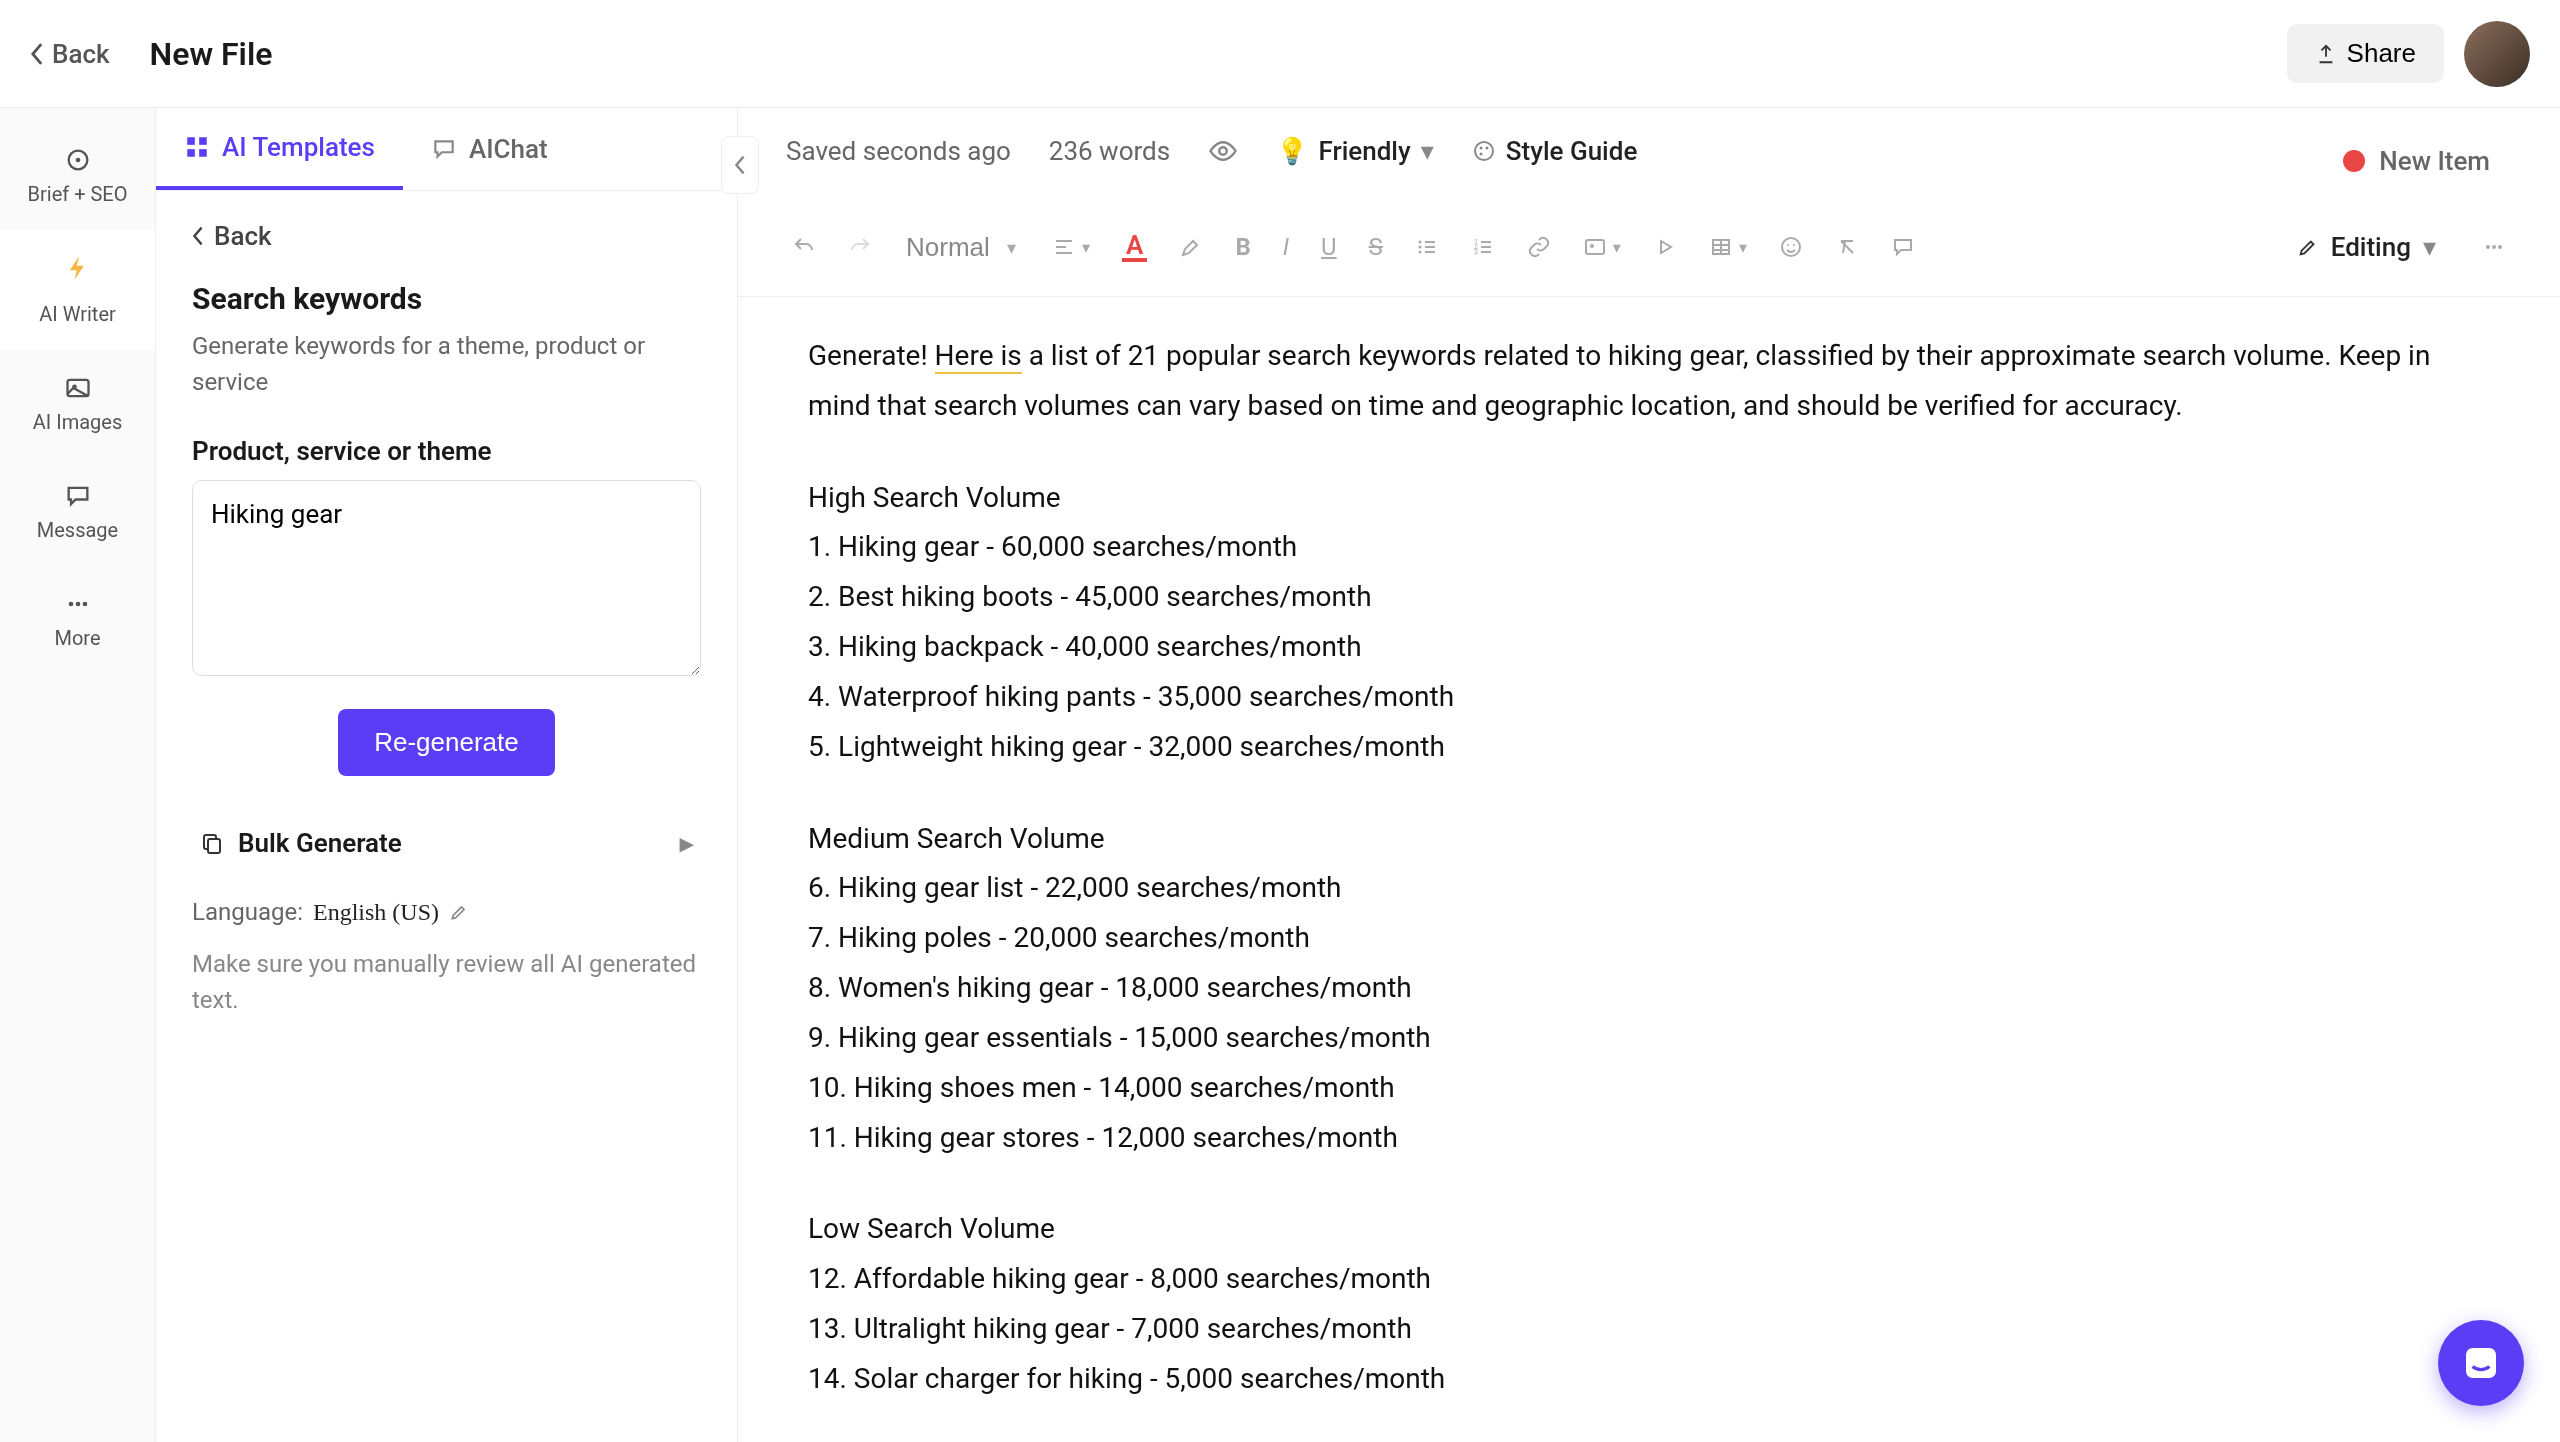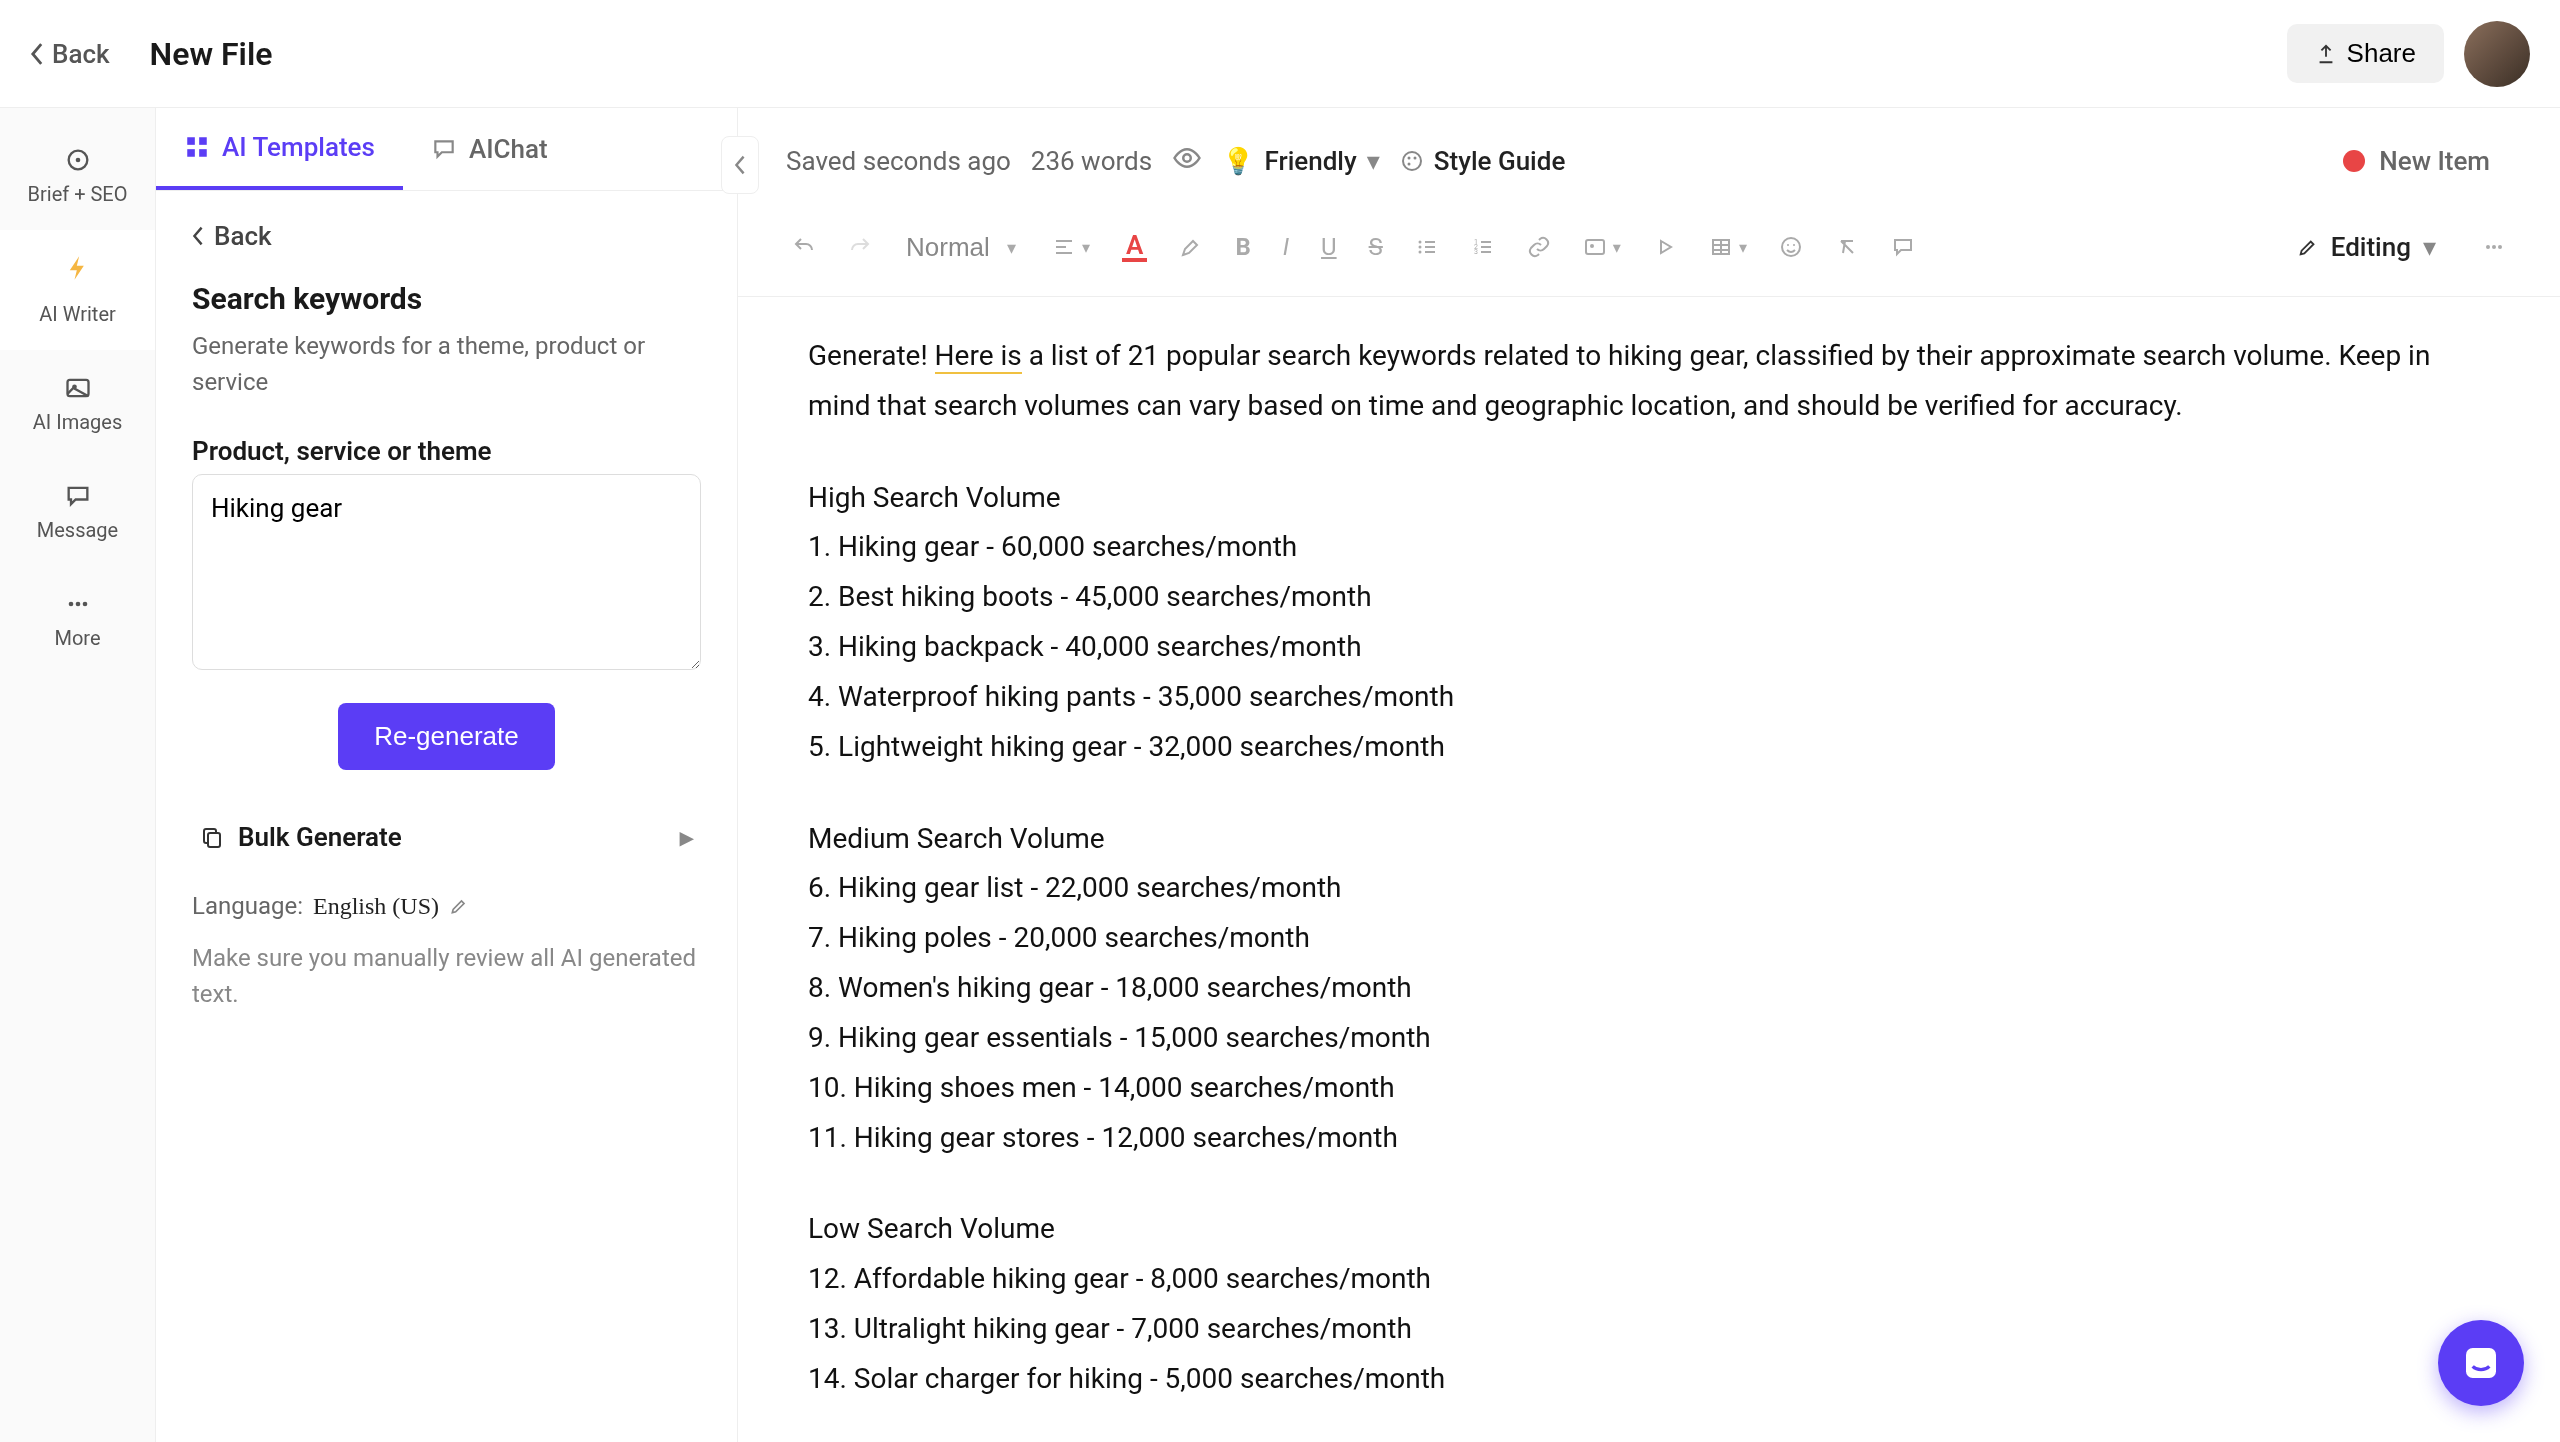--- a/index.html
+++ b/index.html
@@ -71,21 +71,21 @@
   width: 38px; height: 58px; background: #fff;
   border: 1px solid #eee; border-radius: 8px;
   display: flex; align-items: center; justify-content: center;
   cursor: pointer;
 }
 
 .panel-body { padding: 30px 36px; }
 .panel-back { display: flex; align-items: center; gap: 10px; color: #444; font-size: 26px; font-weight: 500; margin-bottom: 30px; cursor: pointer; }
 .panel-title { font-size: 30px; font-weight: 700; margin-bottom: 12px; }
 .panel-desc { color: #666; font-size: 24px; line-height: 1.5; margin-bottom: 36px; }
-.field-label { font-size: 26px; font-weight: 600; margin-bottom: 8px; }
+.field-label { font-size: 26px; font-weight: 600; margin-bottom: 14px; }
 .text-input {
   width: 100%; height: 196px; border: 1px solid #ddd; border-radius: 10px;
   padding: 18px; font-size: 26px; font-family: inherit; resize: vertical;
 }
 .regenerate-btn {
   display: block; margin: 30px auto 36px;
   background: #5b3df5; color: #fff; border: none;
   padding: 18px 36px; border-radius: 8px; font-size: 26px; font-weight: 500;
   cursor: pointer;
 }
@@ -94,21 +94,21 @@
   font-size: 26px; font-weight: 600; cursor: pointer;
 }
 .bulk-row .spacer { flex: 1; }
 .lang-row { margin-top: 24px; font-size: 24px; color: #666; display:flex; align-items:center; gap:10px; }
 .lang-row span:nth-child(2) { color: #222; font-weight: 500; font-family: Liberation Serif, serif; }
 .disclaimer { margin-top: 20px; font-size: 24px; color: #888; line-height: 1.5; }
 
 
 .editor { flex: 1; display: flex; flex-direction: column; }
 .editor-top {
-  display: flex; align-items: center; gap: 20px;
+  display: flex; align-items: flex-start; gap: 38px;
   padding: 28px 48px; color: #666; font-size: 26px;
 }
 .eye-icon svg { width: 30px; height: 30px; }
 .friendly { display: flex; align-items: center; gap: 10px; color: #222; font-weight: 500; cursor:pointer;}
 .friendly .bulb { color: #f5b642; font-size: 26px; }
 .style-guide { display: flex; align-items: center; gap: 10px; color: #222; font-weight: 500; cursor:pointer;}
 .editor-top .spacer { flex: 1; }
 .new-item-pill {
   display: flex; align-items: center; gap: 14px; font-size: 26px;
   padding: 10px 22px; font-weight: 500; cursor:pointer;

